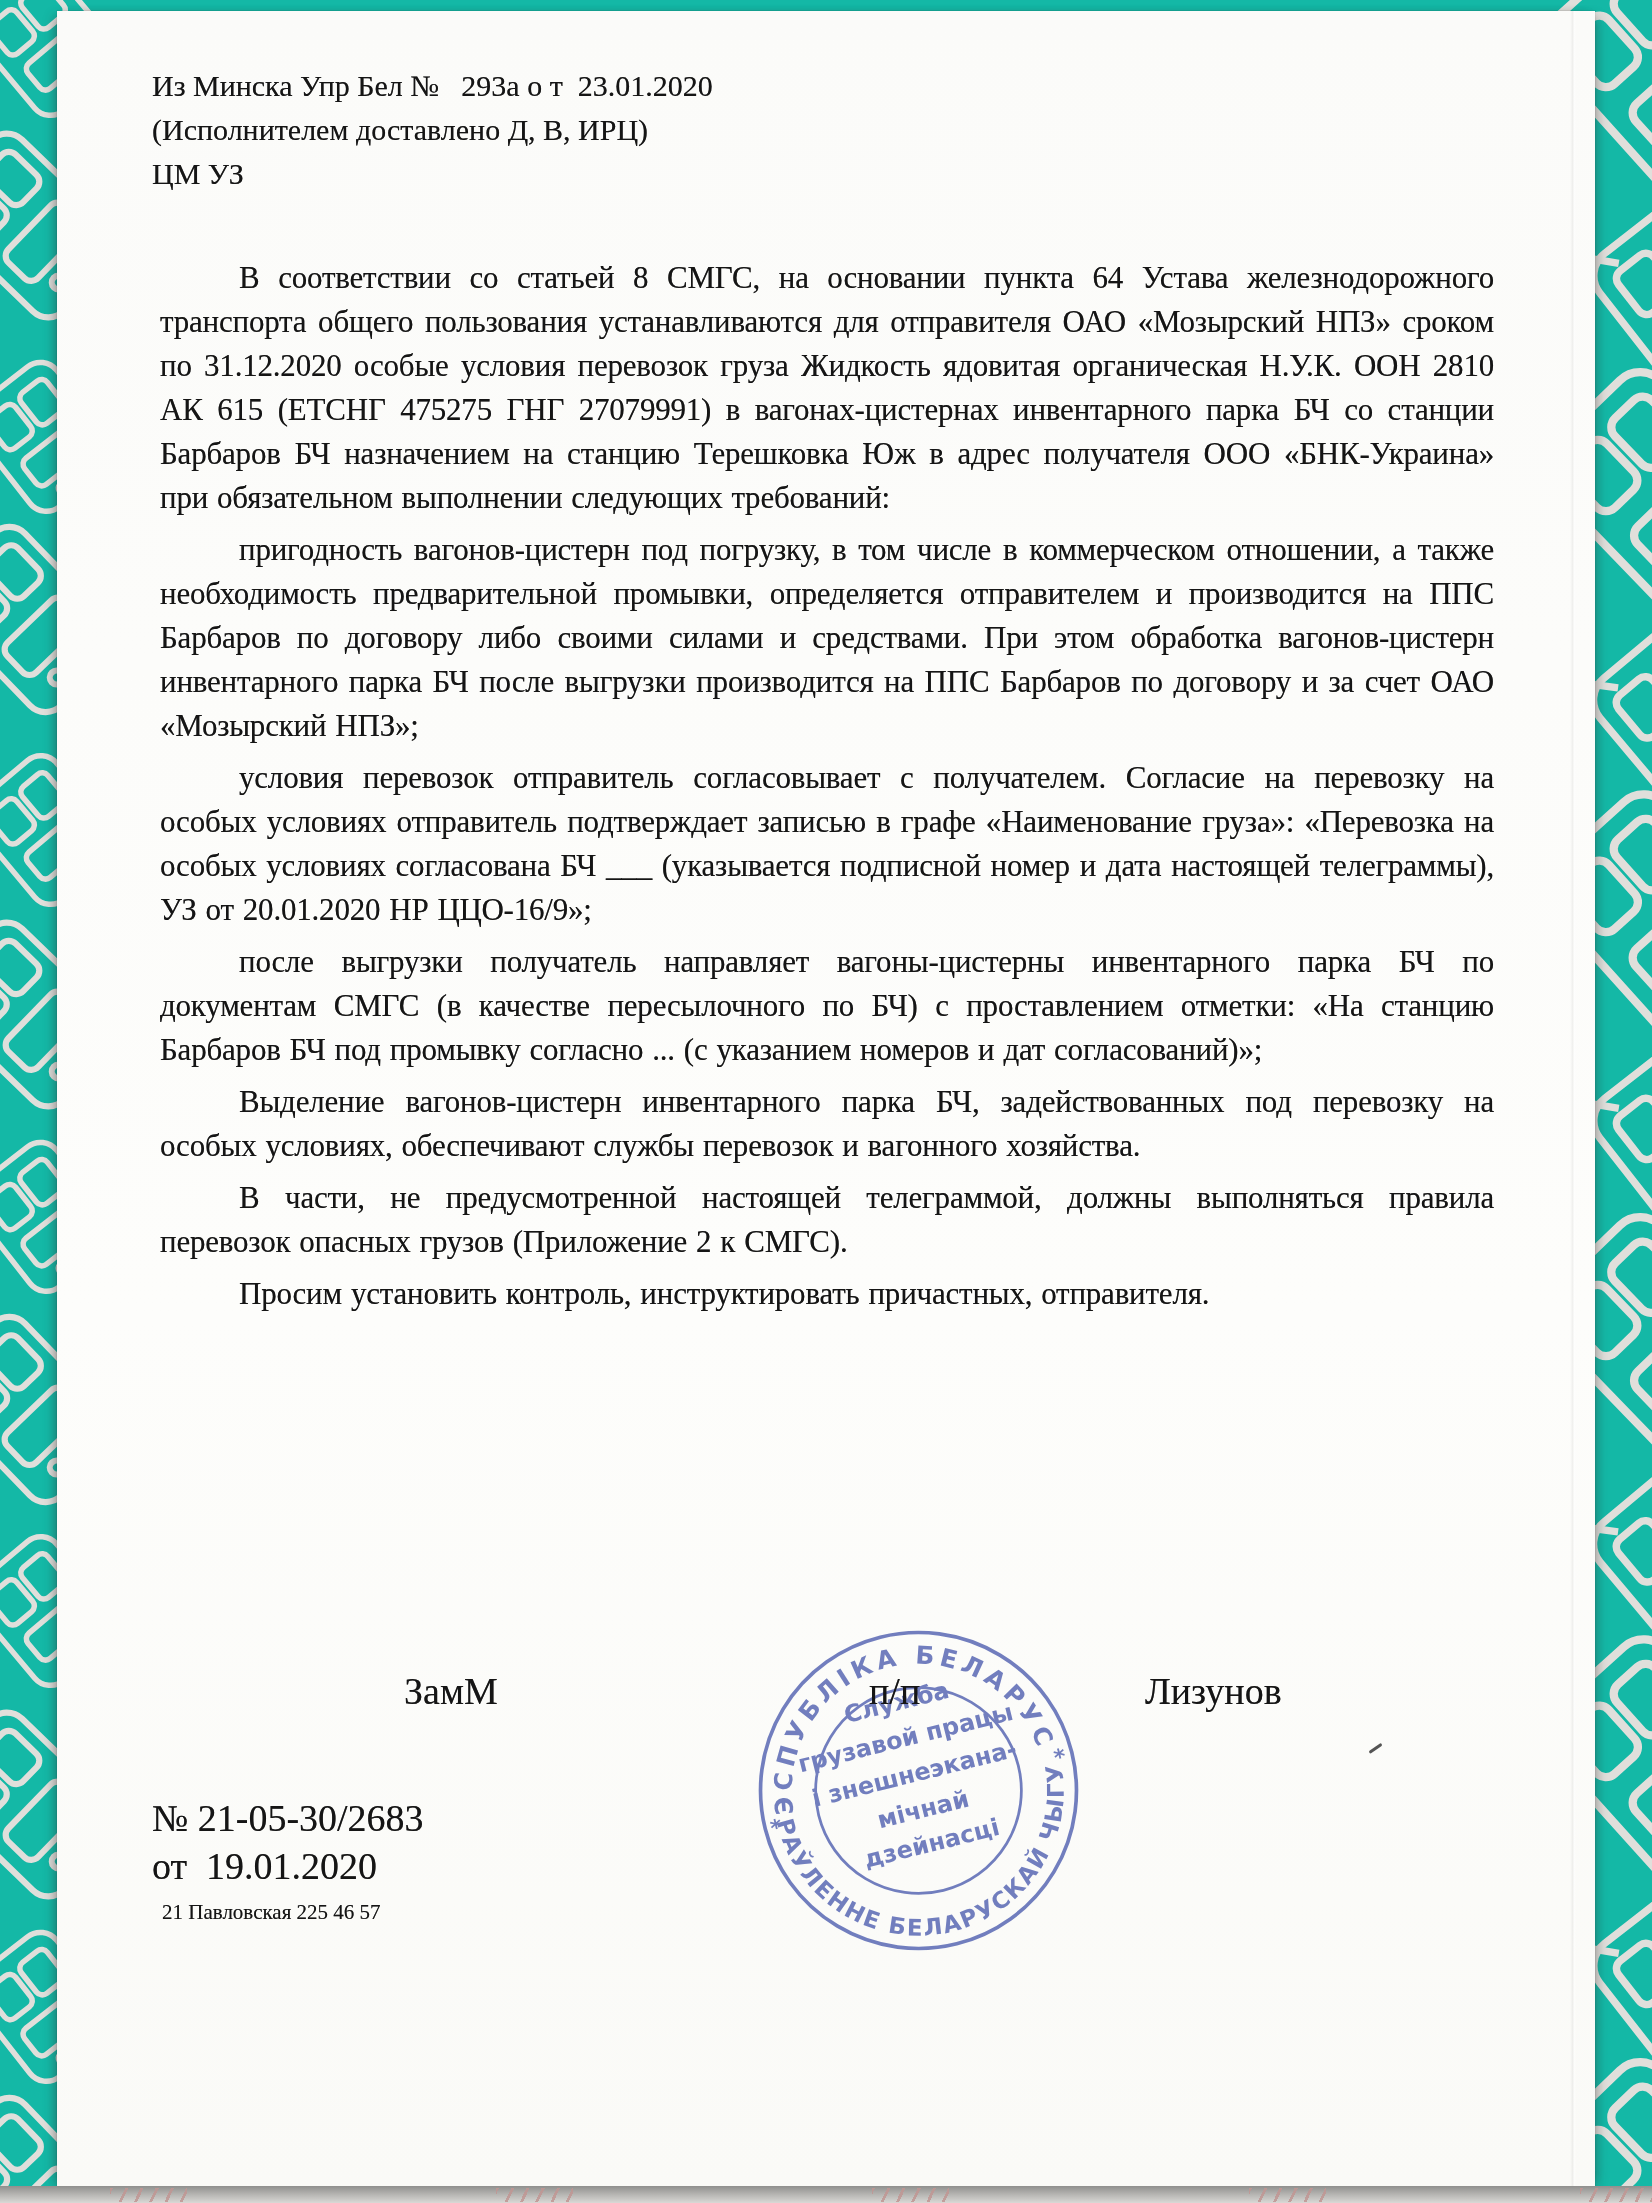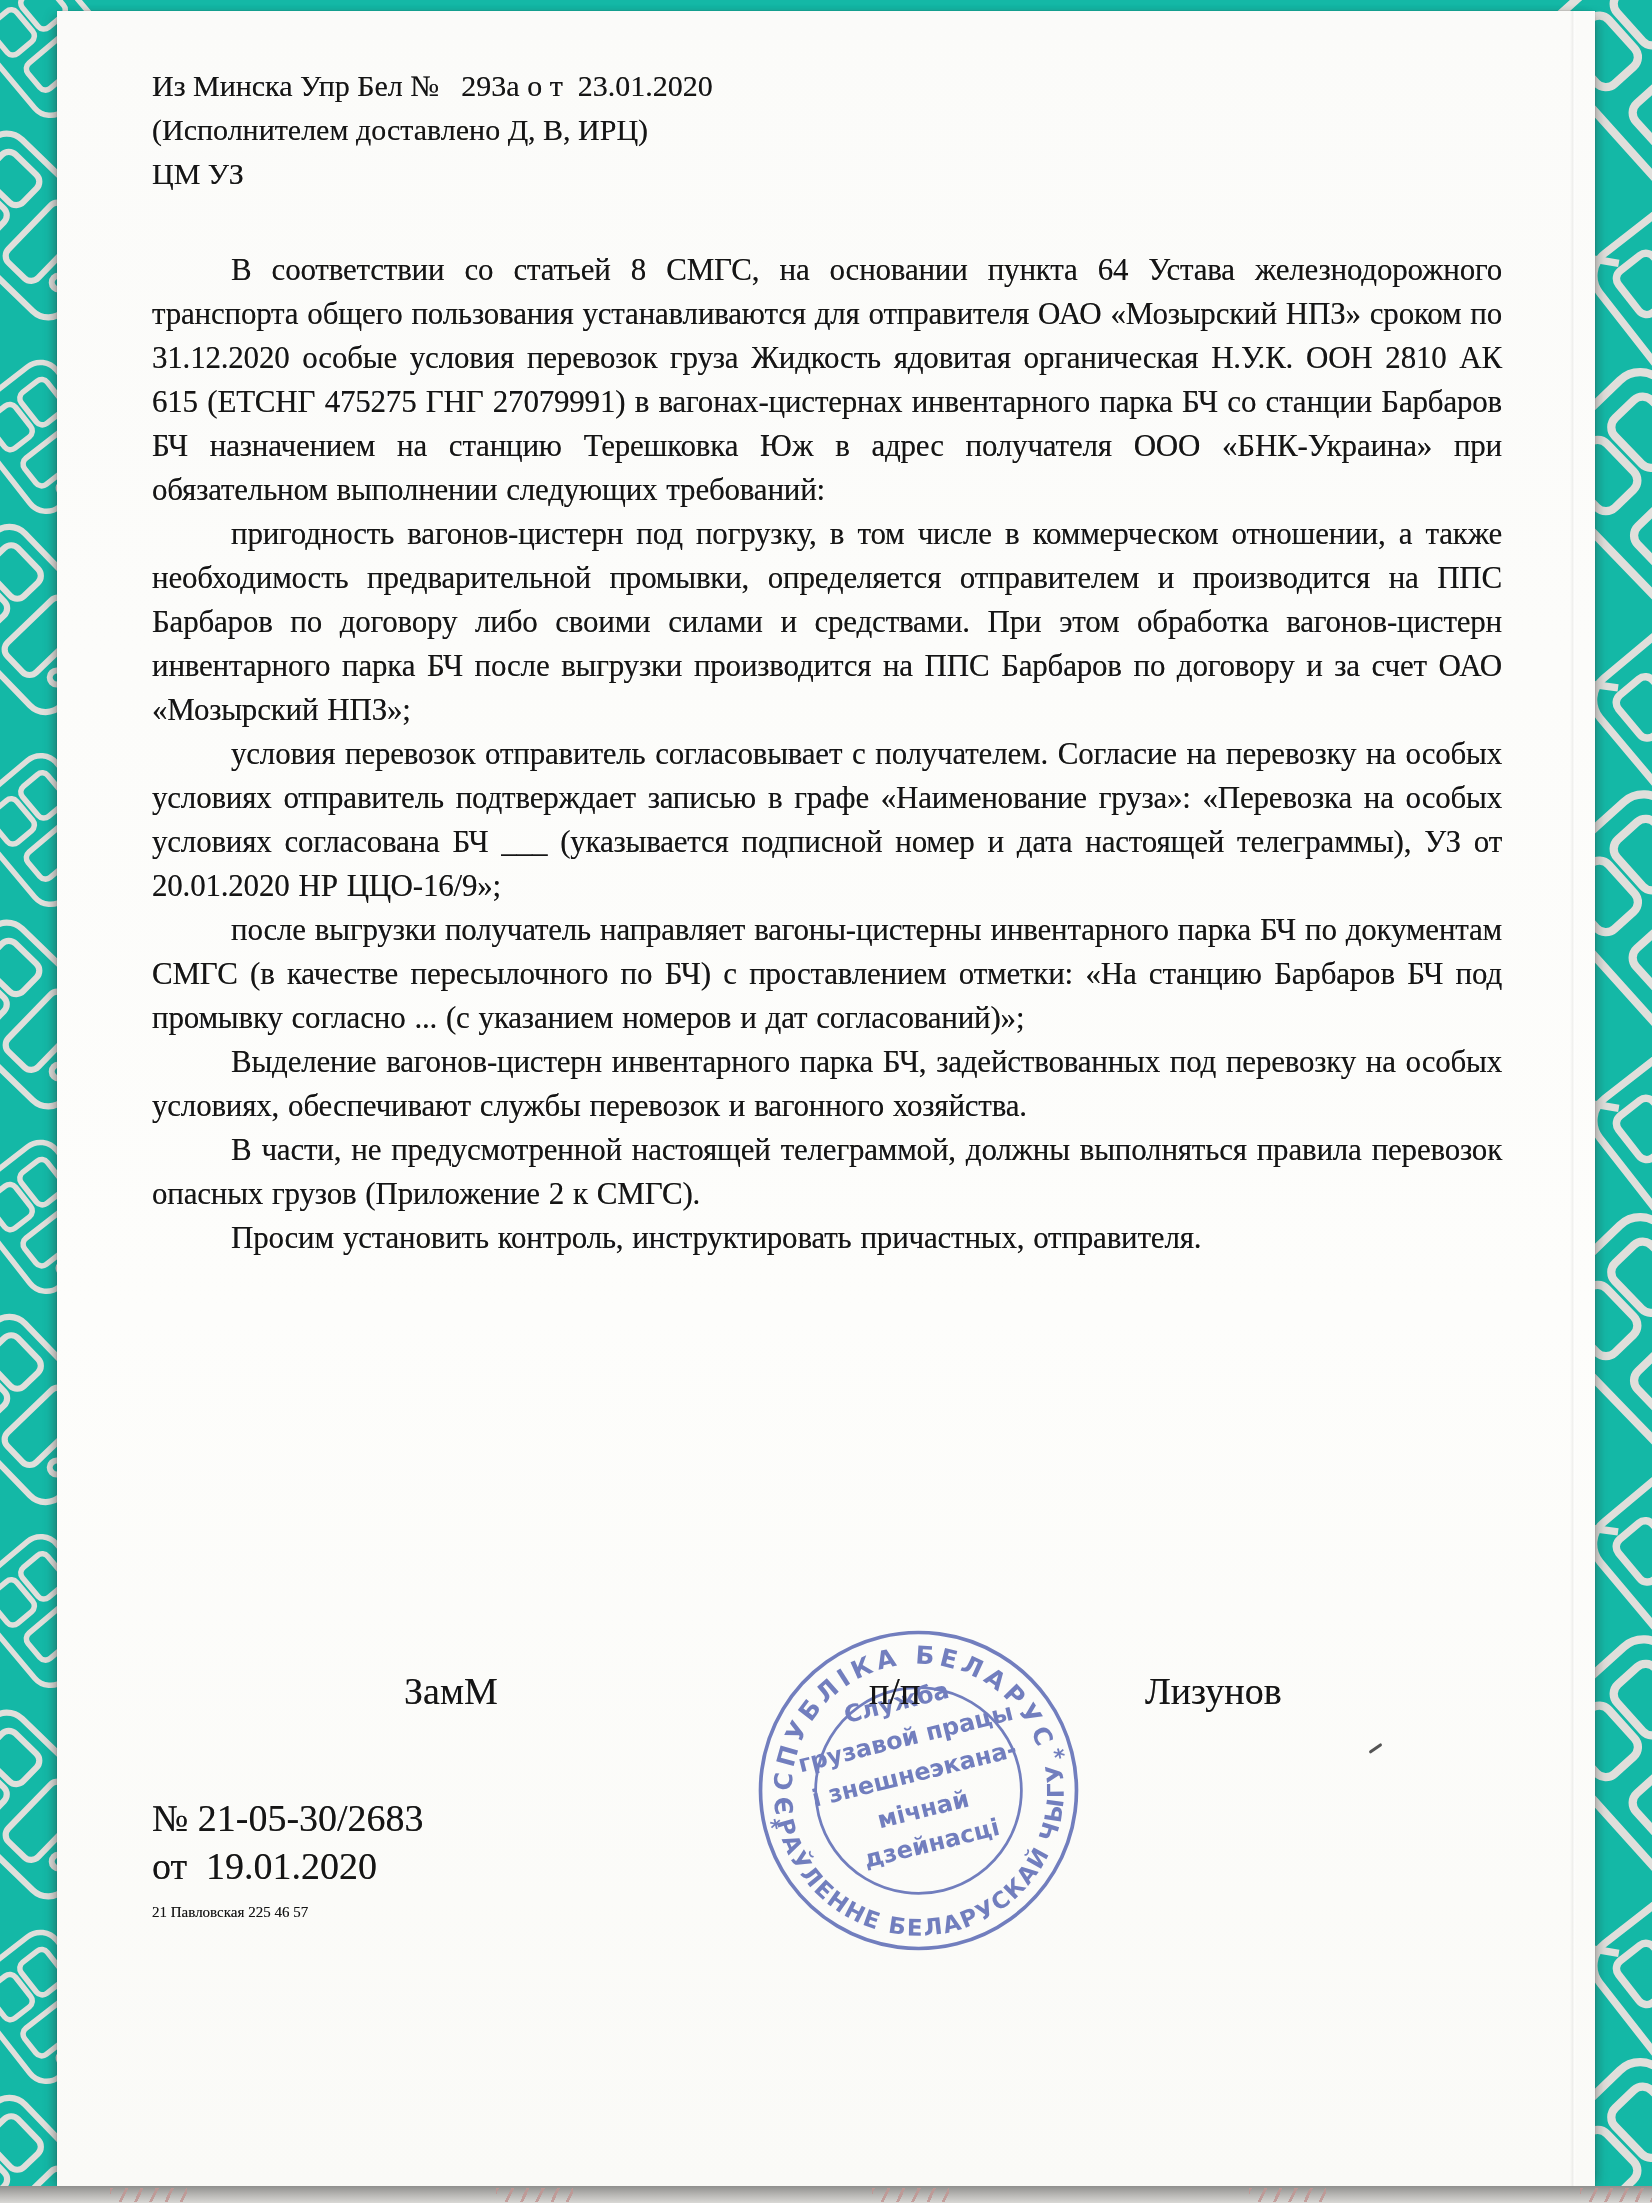--- a/index.html
+++ b/index.html
@@ -17,30 +17,30 @@
                     -6.4px 0 11px -4.6px rgba(50,50,50,.38),
                      6.4px 0 11px -4.6px rgba(50,50,50,.30),
                      0 6.4px 13px -4.6px rgba(40,40,40,.45);}
   .crease{position:absolute;top:0;left:1513px;width:6.4px;height:100%;
           background:linear-gradient(90deg,rgba(0,0,0,0) 0%,rgba(0,0,0,.05) 45%,rgba(255,255,255,.5) 70%,rgba(0,0,0,0) 100%);}
   
   .header{position:absolute;left:95px;top:53px;font-size:30px;line-height:44px;}
   .hline{white-space:pre;text-shadow:0 0 0.6px rgba(0,0,0,.55);}
   .body{position:absolute;left:95px;top:237px;width:1350px;font-size:31px;line-height:44px;
         text-align:justify;z-index:2;}
-  .body p{margin:0;text-indent:79px;text-shadow:0 0 0.6px rgba(0,0,0,.55);word-spacing:1.4px;letter-spacing:-0.2px;}
+  .body p{margin:8px;text-indent:79px;text-shadow:0 0 0.6px rgba(0,0,0,.55);word-spacing:1.4px;letter-spacing:-0.2px;}
   .sig{position:absolute;top:1658px;left:0;width:1402px;height:46px;font-size:38px;z-index:3;}
   .sig-pos{position:absolute;left:347px;top:0;text-shadow:0 0 0.6px rgba(0,0,0,.55);}
   .sig-pp{position:absolute;left:812px;top:0;text-shadow:0 0 0.6px rgba(0,0,0,.6);}
   .sig-name{position:absolute;left:1088px;top:0;text-shadow:0 0 0.6px rgba(0,0,0,.55);}
   .pen-mark{position:absolute;left:1311px;top:1736px;width:14.7px;height:2.8px;background:#2a2a2a;
             transform:rotate(-35deg);border-radius:1.8px;opacity:.8;z-index:3;}
   .ref{position:absolute;left:95px;top:1783px;z-index:2;}
   .ref-num,.ref-date{white-space:pre;font-size:38px;line-height:48px;text-shadow:0 0 0.6px rgba(0,0,0,.55);}
-  .ref-contact{font-size:15px;line-height:33px;margin-top:5.5px;text-shadow:0 0 0.5px rgba(0,0,0,.5);}
+  .ref-contact{font-size:21px;line-height:33px;margin-top:5.5px;text-shadow:0 0 0.5px rgba(0,0,0,.5);margin-left:10px;}
   
   .stamp{position:absolute;left:687px;top:1605px;width:349px;height:349px;z-index:2;
          opacity:.85;filter:blur(0.4px);}
   .stamp circle{fill:none;stroke:#5a69b4;}
   .stamp text{font-family:"DejaVu Sans","Liberation Sans",sans-serif;font-weight:bold;fill:#5a69b4;}
   .ring-top{font-size:27px;letter-spacing:5px;}
   .ring-bot{font-size:25px;letter-spacing:2px;}
   .star{font-size:24px;}
   .cline{font-size:26px;text-anchor:middle;}
   

